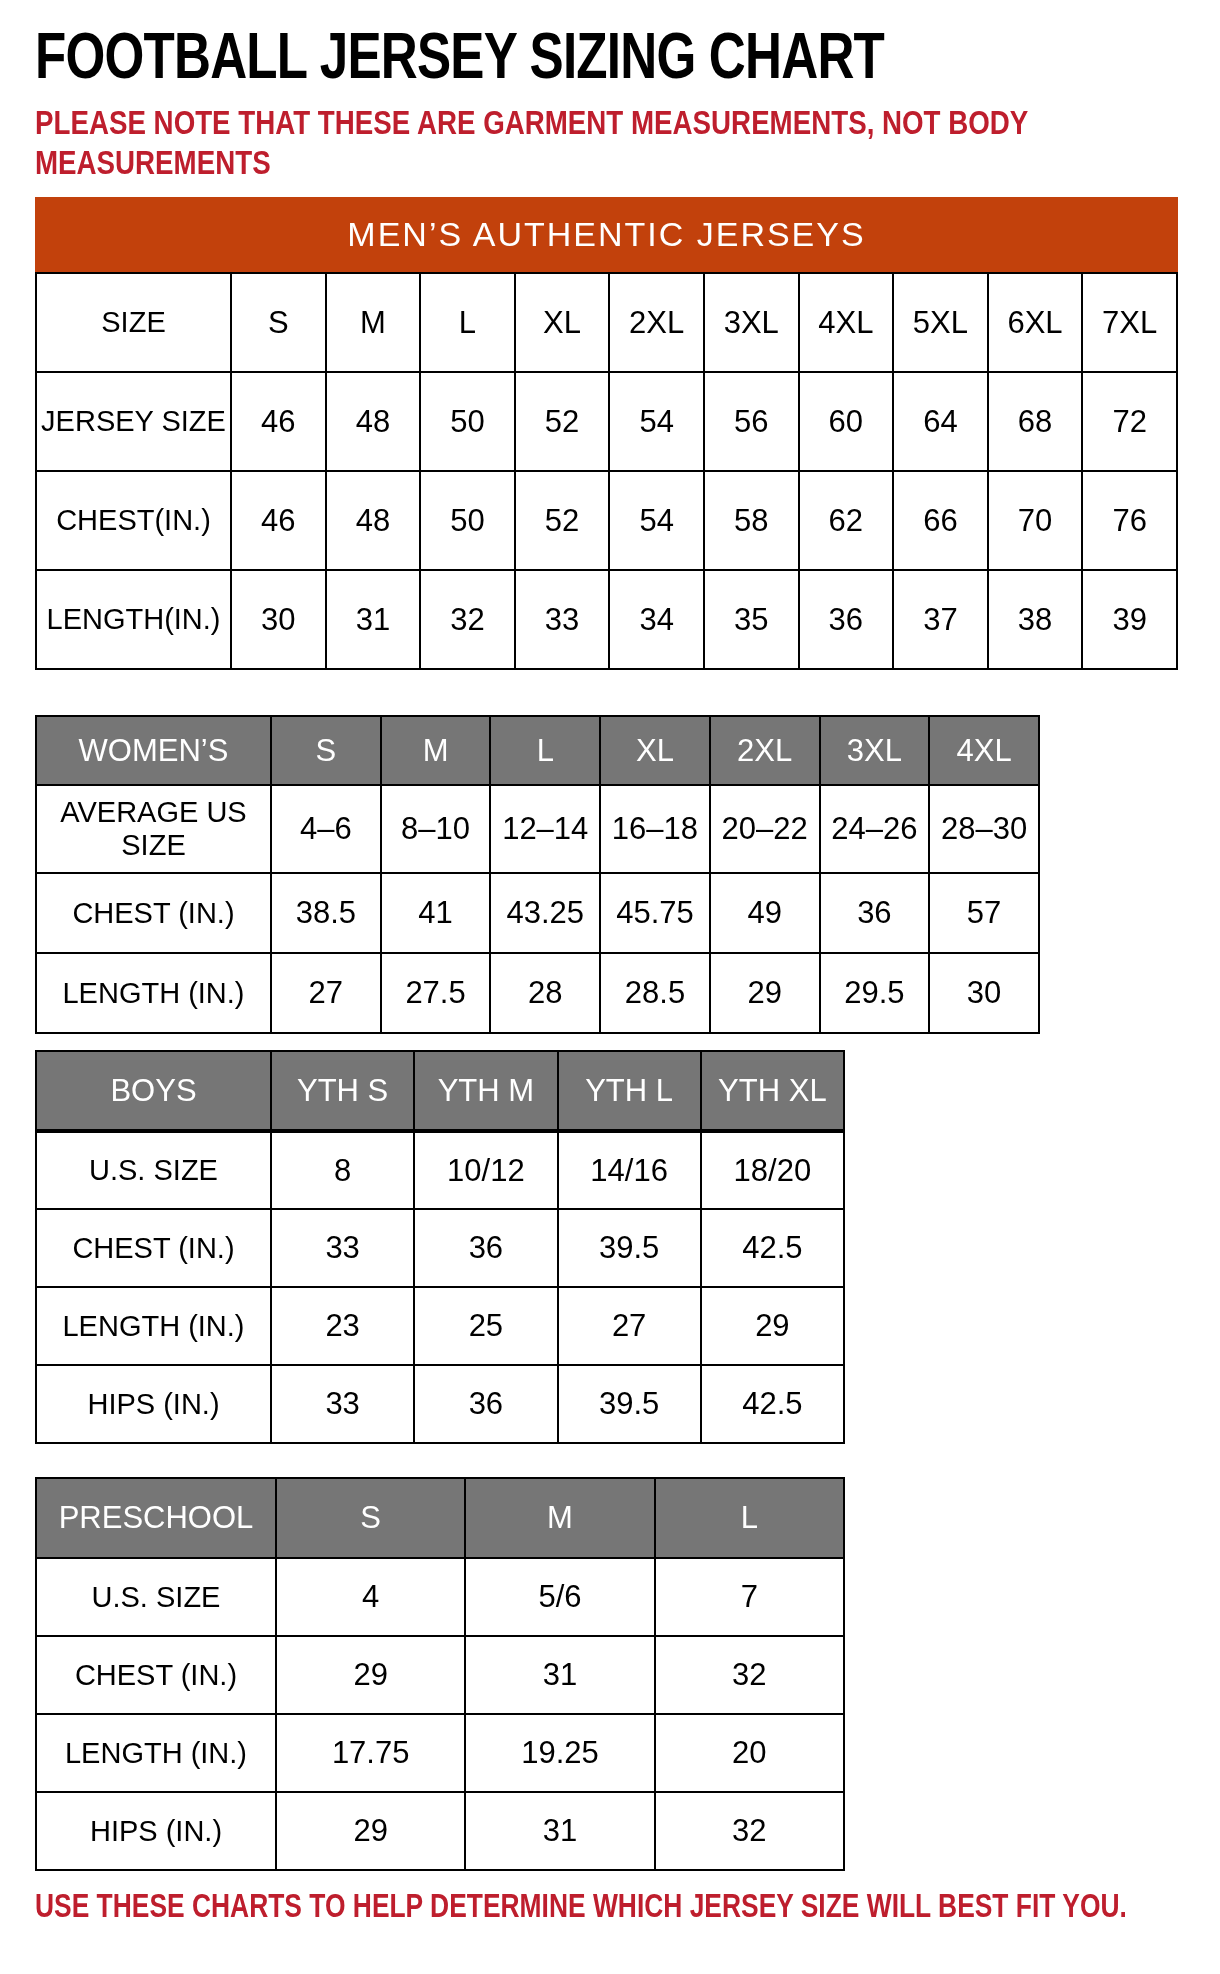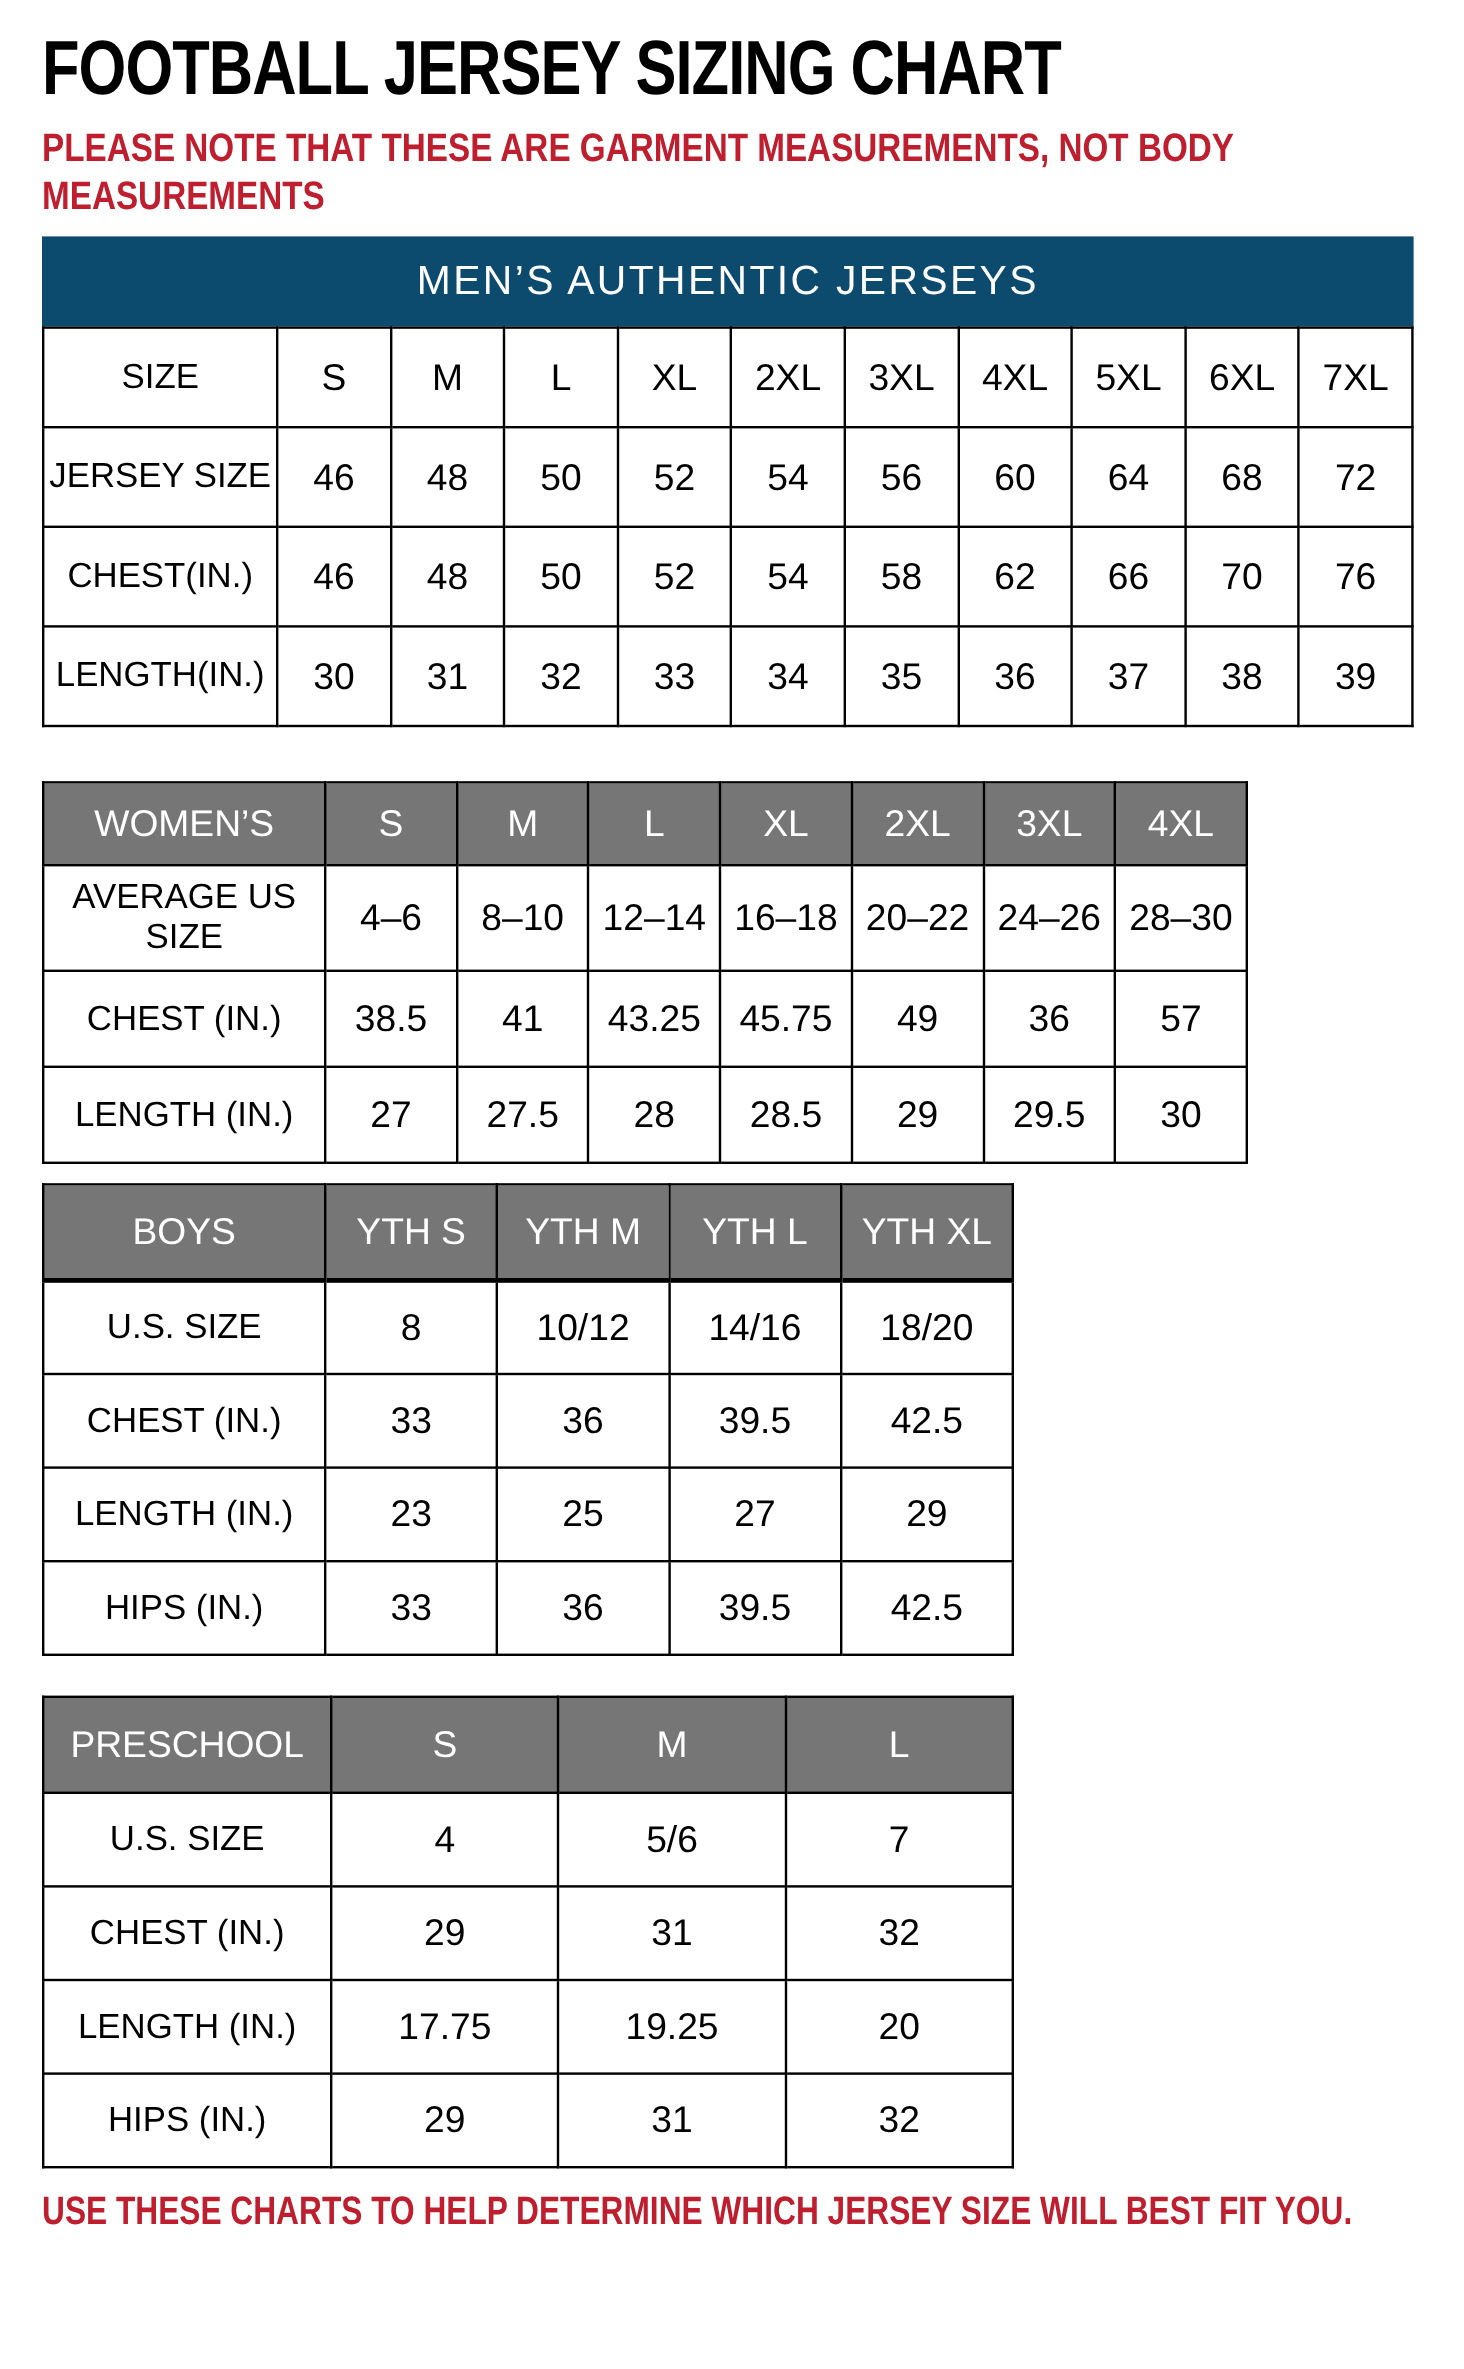--- a/index.html
+++ b/index.html
@@ -4,28 +4,28 @@
 <style>
   *{margin:0;padding:0;box-sizing:border-box}
   html,body{background:#fff}
   body{width:1220px;height:1974px;font-family:"Liberation Sans",sans-serif;color:#000;overflow:hidden}
   .page{padding:20px 35px 0}
   .title{font-size:64px;font-weight:bold;line-height:1.15;white-space:nowrap;letter-spacing:-1px;
          transform:scaleX(0.80);transform-origin:left top}
   .note{margin-top:9px;width:1365px;font-size:33px;font-weight:bold;line-height:1.22;color:#be1e2d;
         transform:scaleX(0.84);transform-origin:left top}
   .mens-wrap{margin-top:14px}
-  .banner{width:1143px;height:75px;background:#0c4a6e;color:#fff;font-size:34px;letter-spacing:2px;
+  .banner{width:1143px;height:75px;background:#c2410c;color:#fff;font-size:34px;letter-spacing:2px;
           display:flex;align-items:center;justify-content:center}
   table{border-collapse:collapse;table-layout:fixed}
   td{border:2px solid #000;text-align:center;vertical-align:middle;font-size:31px;background:#fff;overflow:hidden}
   td.lbl{font-size:29px}
   td.gh{background:#767676;color:#fff;font-size:31px}
   .t-mens{width:1143px}
-  .t-mens tr{height:83px}
+  .t-mens tr{height:99px}
   .t-womens{width:1005px;margin-top:45px}
   .t-womens tr{height:80px}
   .t-womens tr.hd{height:69px}
   .t-womens tr.r0{height:88px}
   .t-boys{width:810px;margin-top:16px}
   .t-boys tr{height:78px}
   .t-boys tr.hd{height:80px}
   .t-boys tr.hd td{border-bottom-width:4px}
   .t-pre{width:810px;margin-top:33px}
   .t-pre tr{height:78px}

